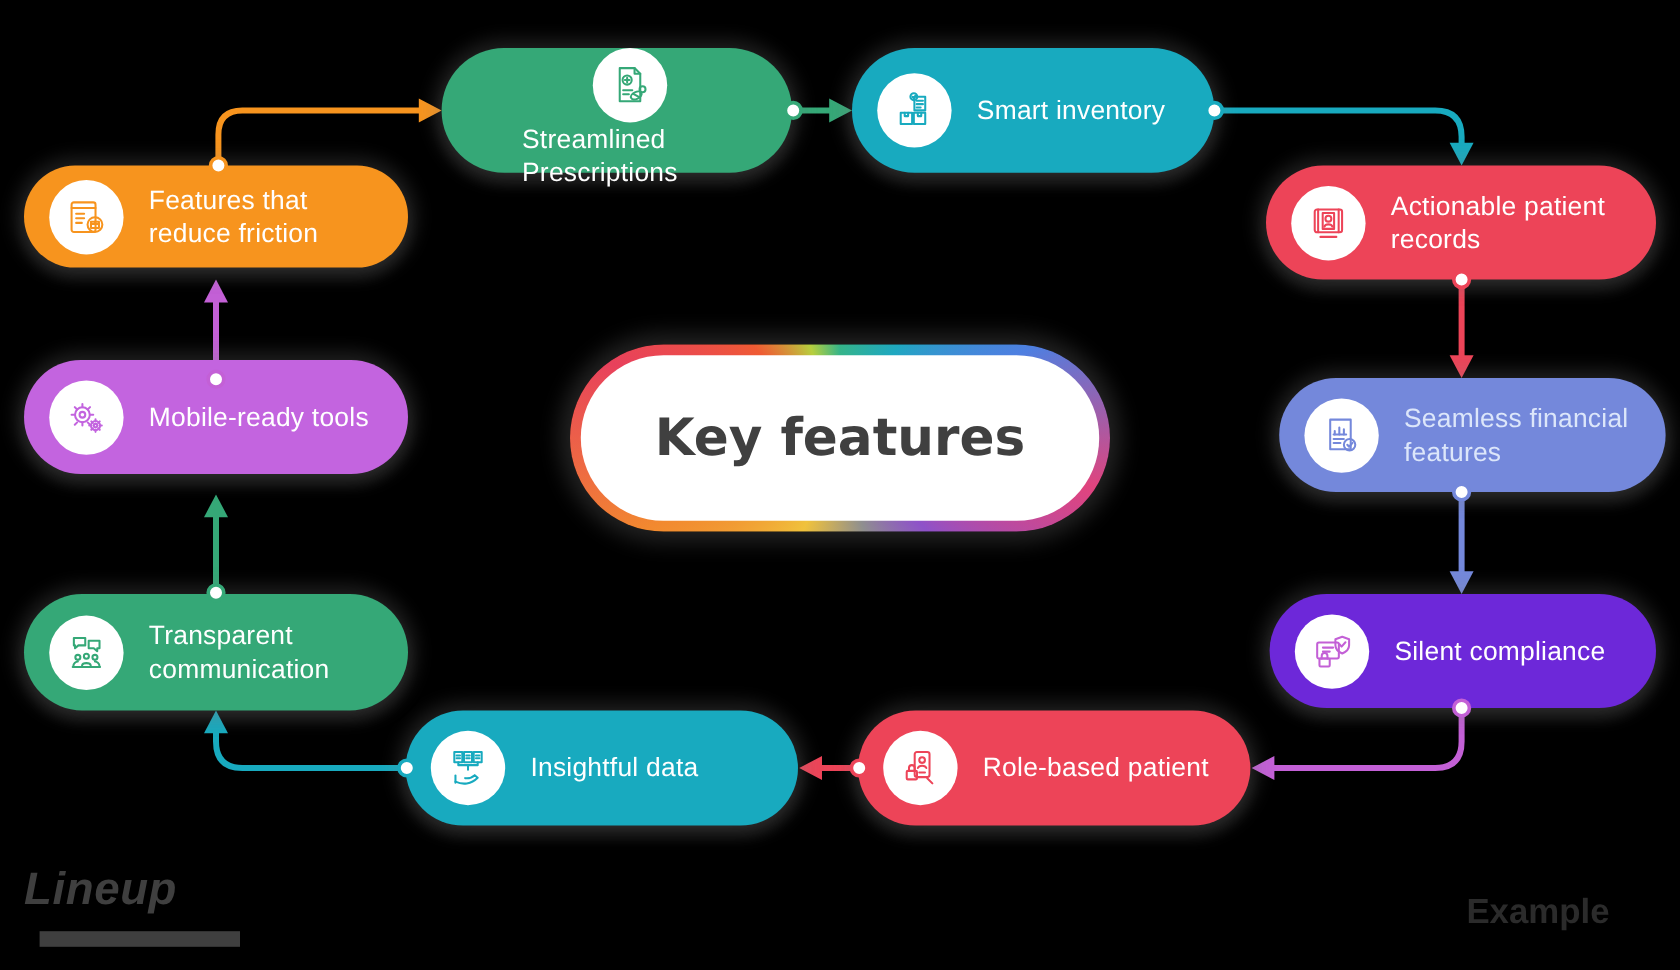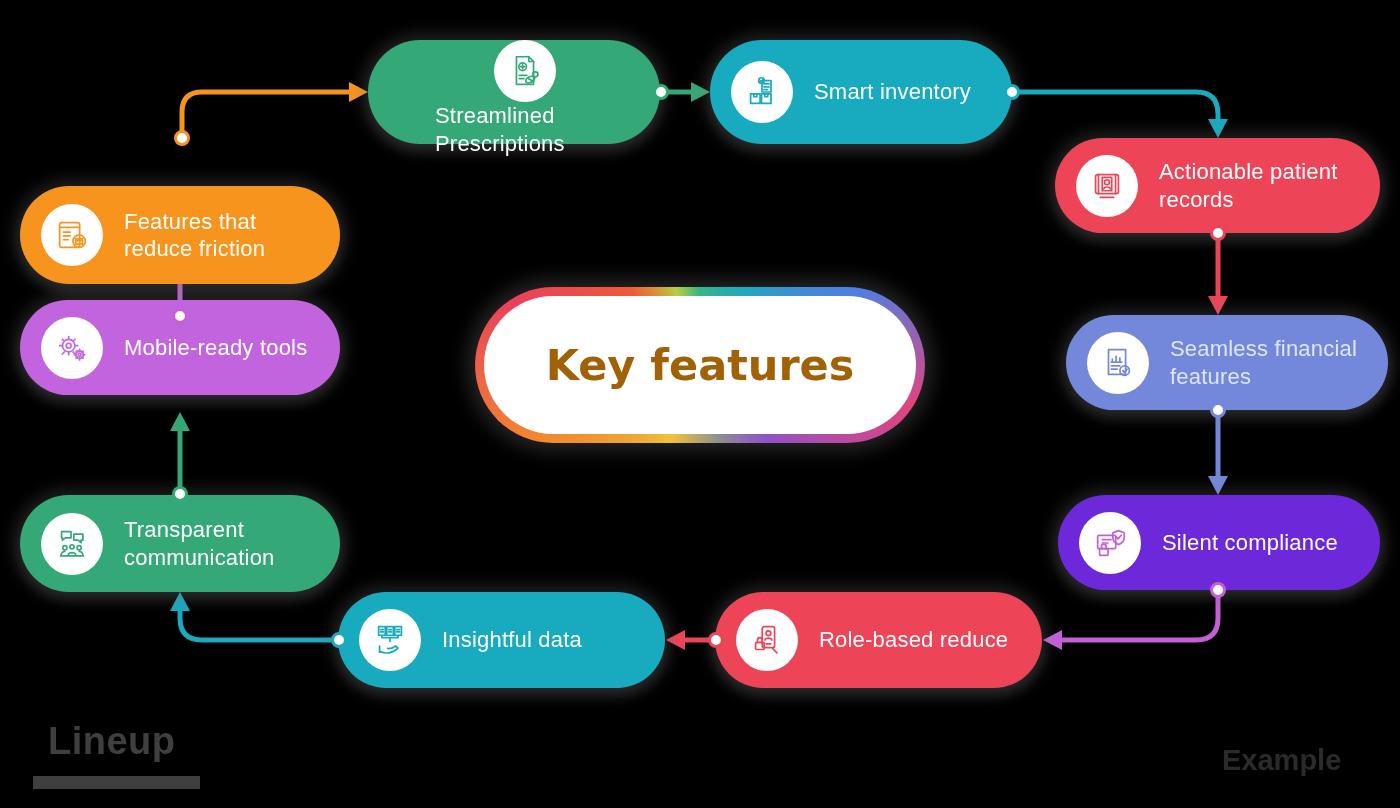--- a/index.html
+++ b/index.html
@@ -28,21 +28,21 @@
   .n-orange{background:#F7941E;} .n-orange .icon-circle{color:#F7941E;}
   .n-green{background:#35A877;}  .n-green .icon-circle{color:#35A877;}
   .n-teal{background:#18AABF;}   .n-teal .icon-circle{color:#18AABF;}
   .n-red{background:#ED4458;}    .n-red .icon-circle{color:#ED4458;}
   .n-blue{background:#7488DB;}   .n-blue .icon-circle{color:#7488DB;}
   .n-blue .label{color:#dce6fa;}
   .n-purple{background:#6d28d9;} .n-purple .icon-circle{color:#C360D6;}
   .n-violet{background:#C364DF;} .n-violet .icon-circle{color:#C364DF;}
 
   
-  #node-friction{left:20px;top:138px;width:320px;height:98px;margin-top:48px;}
+  #node-friction{left:20px;top:138px;width:320px;height:85px;}
   #node-prescriptions{left:368px;top:40px;width:292px;height:104px;flex-direction:column;}
   #node-inventory{left:710px;top:40px;width:302px;height:104px;}
   #node-records{left:1055px;top:138px;width:325px;height:95px;}
   #node-financial{left:1066px;top:315px;width:322px;height:95px;}
   #node-compliance{left:1058px;top:495px;width:322px;height:95px;}
   #node-access{left:715px;top:592px;width:327px;height:96px;}
   #node-data{left:338px;top:592px;width:327px;height:96px;}
   #node-communication{left:20px;top:495px;width:320px;height:97px;}
   #node-mobile{left:20px;top:300px;width:320px;height:95px;}
   .w160{max-width:165px;} .w200{max-width:205px;}
@@ -54,37 +54,37 @@
     background:conic-gradient(from 0deg,
       #35b489 0%, #1fa8c0 9%, #4e7fe1 18%, #e0447e 28%, #8e52c9 38%,
       #8f8f8f 46%, #f0c23c 56%, #f2892f 68%, #e8415c 80%, #ef5b33 88%,
       #b7cf3e 95%, #35b489 100%);
     box-shadow:0 0 18px 9px rgba(135,135,135,.25);
   }
   .center-inner{
     width:100%;height:100%;border-radius:999px;background:#fff;
     display:flex;align-items:center;justify-content:center;
   }
-  .center-label{font-size:43px;font-weight:700;color:#a16207;
+  .center-label{font-size:43px;font-weight:700;color:#404040;
     font-family:"DejaVu Sans","Liberation Sans",sans-serif;}
 
   
   .conn{fill:none;stroke-width:5;}
   .head{stroke:none;}
   .c-orange{stroke:#F7941E;} .h-orange{fill:#F7941E;}
   .c-green{stroke:#35A877;}  .h-green{fill:#35A877;}
   .c-teal{stroke:#18AABF;}   .h-teal{fill:#18AABF;}
   .c-red{stroke:#ED4458;}    .h-red{fill:#ED4458;}
   .c-blue{stroke:#7488DB;}   .h-blue{fill:#7488DB;}
   .c-purple{stroke:#C360D6;} .h-purple{fill:#C360D6;}
   .dot{fill:#fff;stroke-width:3;}
 
   
-  .logo-word{position:absolute;z-index:2;left:48px;top:720px;font-size:38px;font-weight:700;
-    color:#3f3f3f;letter-spacing:.5px;}
+  .logo-word{position:absolute;z-index:2;left:20px;top:720px;font-size:38px;font-weight:700;
+    color:#3f3f3f;letter-spacing:.5px;font-style:italic;}
   .logo-bar{position:absolute;z-index:2;left:33px;top:776px;width:167px;height:13px;background:#3f3f3f;}
   .watermark{position:absolute;z-index:2;left:1222px;top:744px;font-size:29px;font-weight:700;color:#2b2b2b;}
 </style>
 </head>
 <body>
 
 <div id="canvas">
 
   <svg id="lines" class="layer" width="1400" height="808" viewBox="0 0 1400 808">
     <path class="conn c-orange" d="M182,132 L182,112 Q182,92 202,92 L350,92"></path>
@@ -202,21 +202,21 @@
       <svg viewBox="0 0 40 40">
           <rect x="15" y="6" width="13" height="22" rx="2"></rect>
           <circle cx="21.5" cy="13" r="2.5"></circle>
           <path d="M17.8 20c.9-2.6 6.5-2.6 7.4 0"></path>
           <path d="M19 24h5"></path>
           <rect x="8" y="22.5" width="9" height="7.5" rx="1"></rect>
           <path d="M10 22.5V20a2.5 2.5 0 015 0v2.5"></path>
           <path d="M26 29l4.5 4.5"></path>
         </svg>
     </span>
-    <span class="label w200">Role-based reduce</span>
+    <span class="label w200">Role-based patient</span>
   </div>
 
   <div class="pill n-teal" id="node-data">
     <span class="icon-circle">
       <svg viewBox="0 0 40 40">
           <rect x="8" y="6" width="7" height="9"></rect>
           <rect x="16.5" y="6" width="7" height="9"></rect>
           <rect x="25" y="6" width="7" height="9"></rect>
           <path d="M10 9h3M18.5 9h3M27 9h3M10 11.5h3M18.5 11.5h3M27 11.5h3"></path>
           <path d="M11.5 15v2.5h17V15M20 17.5v4"></path>

